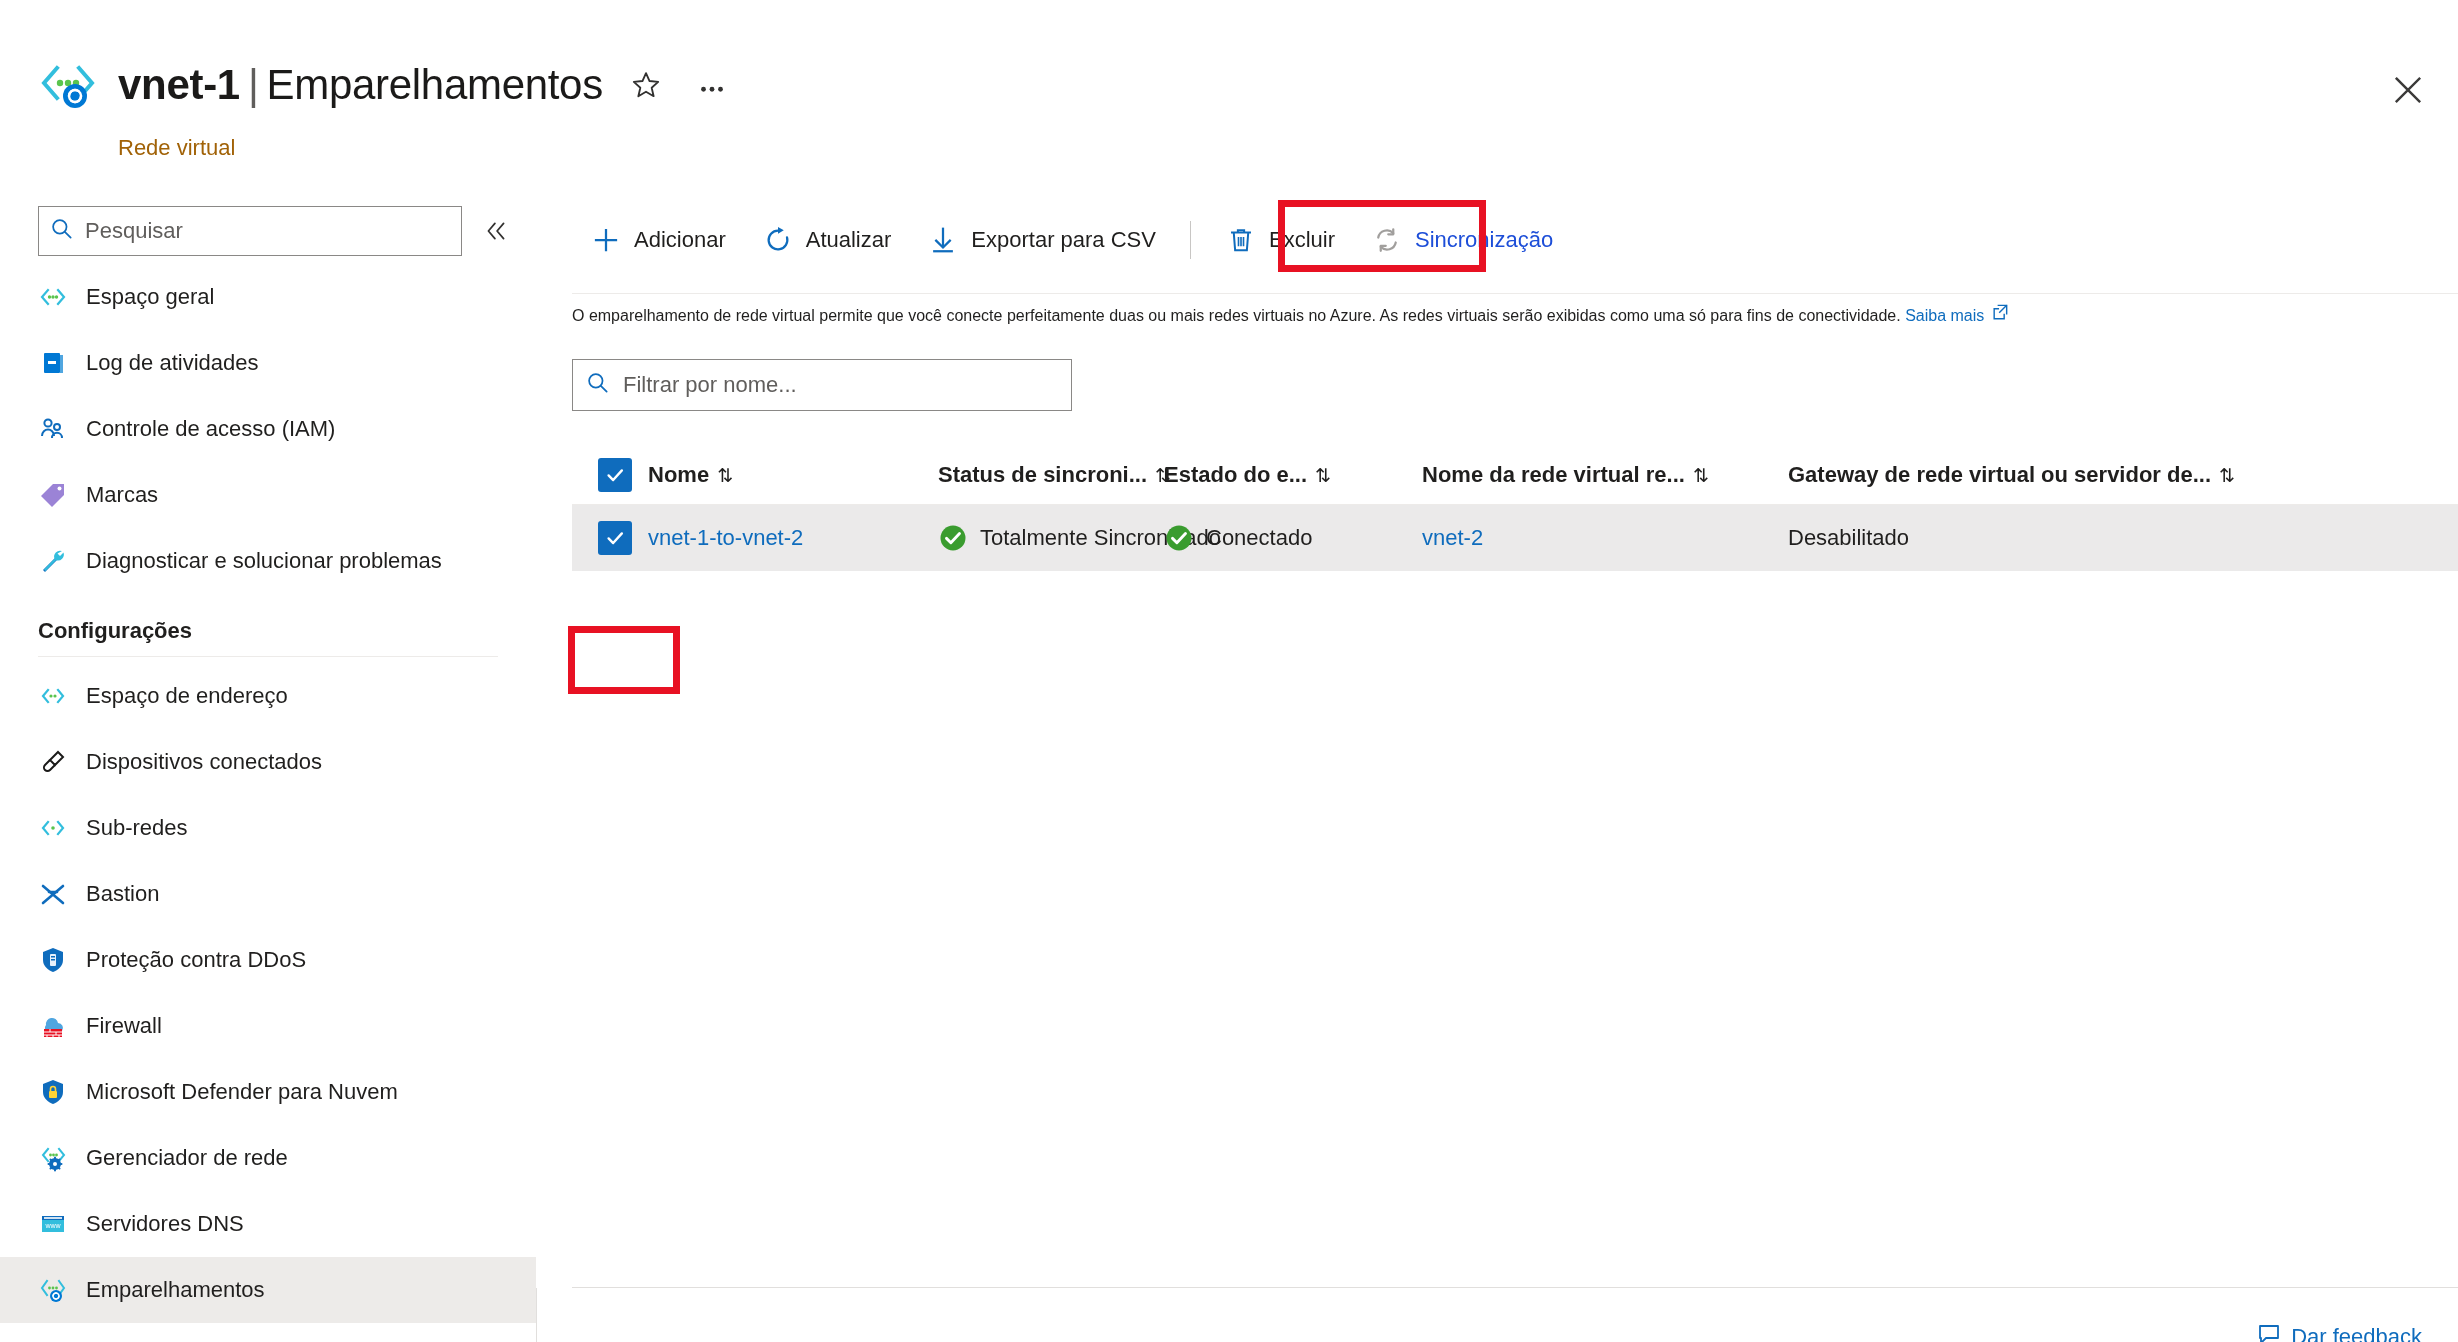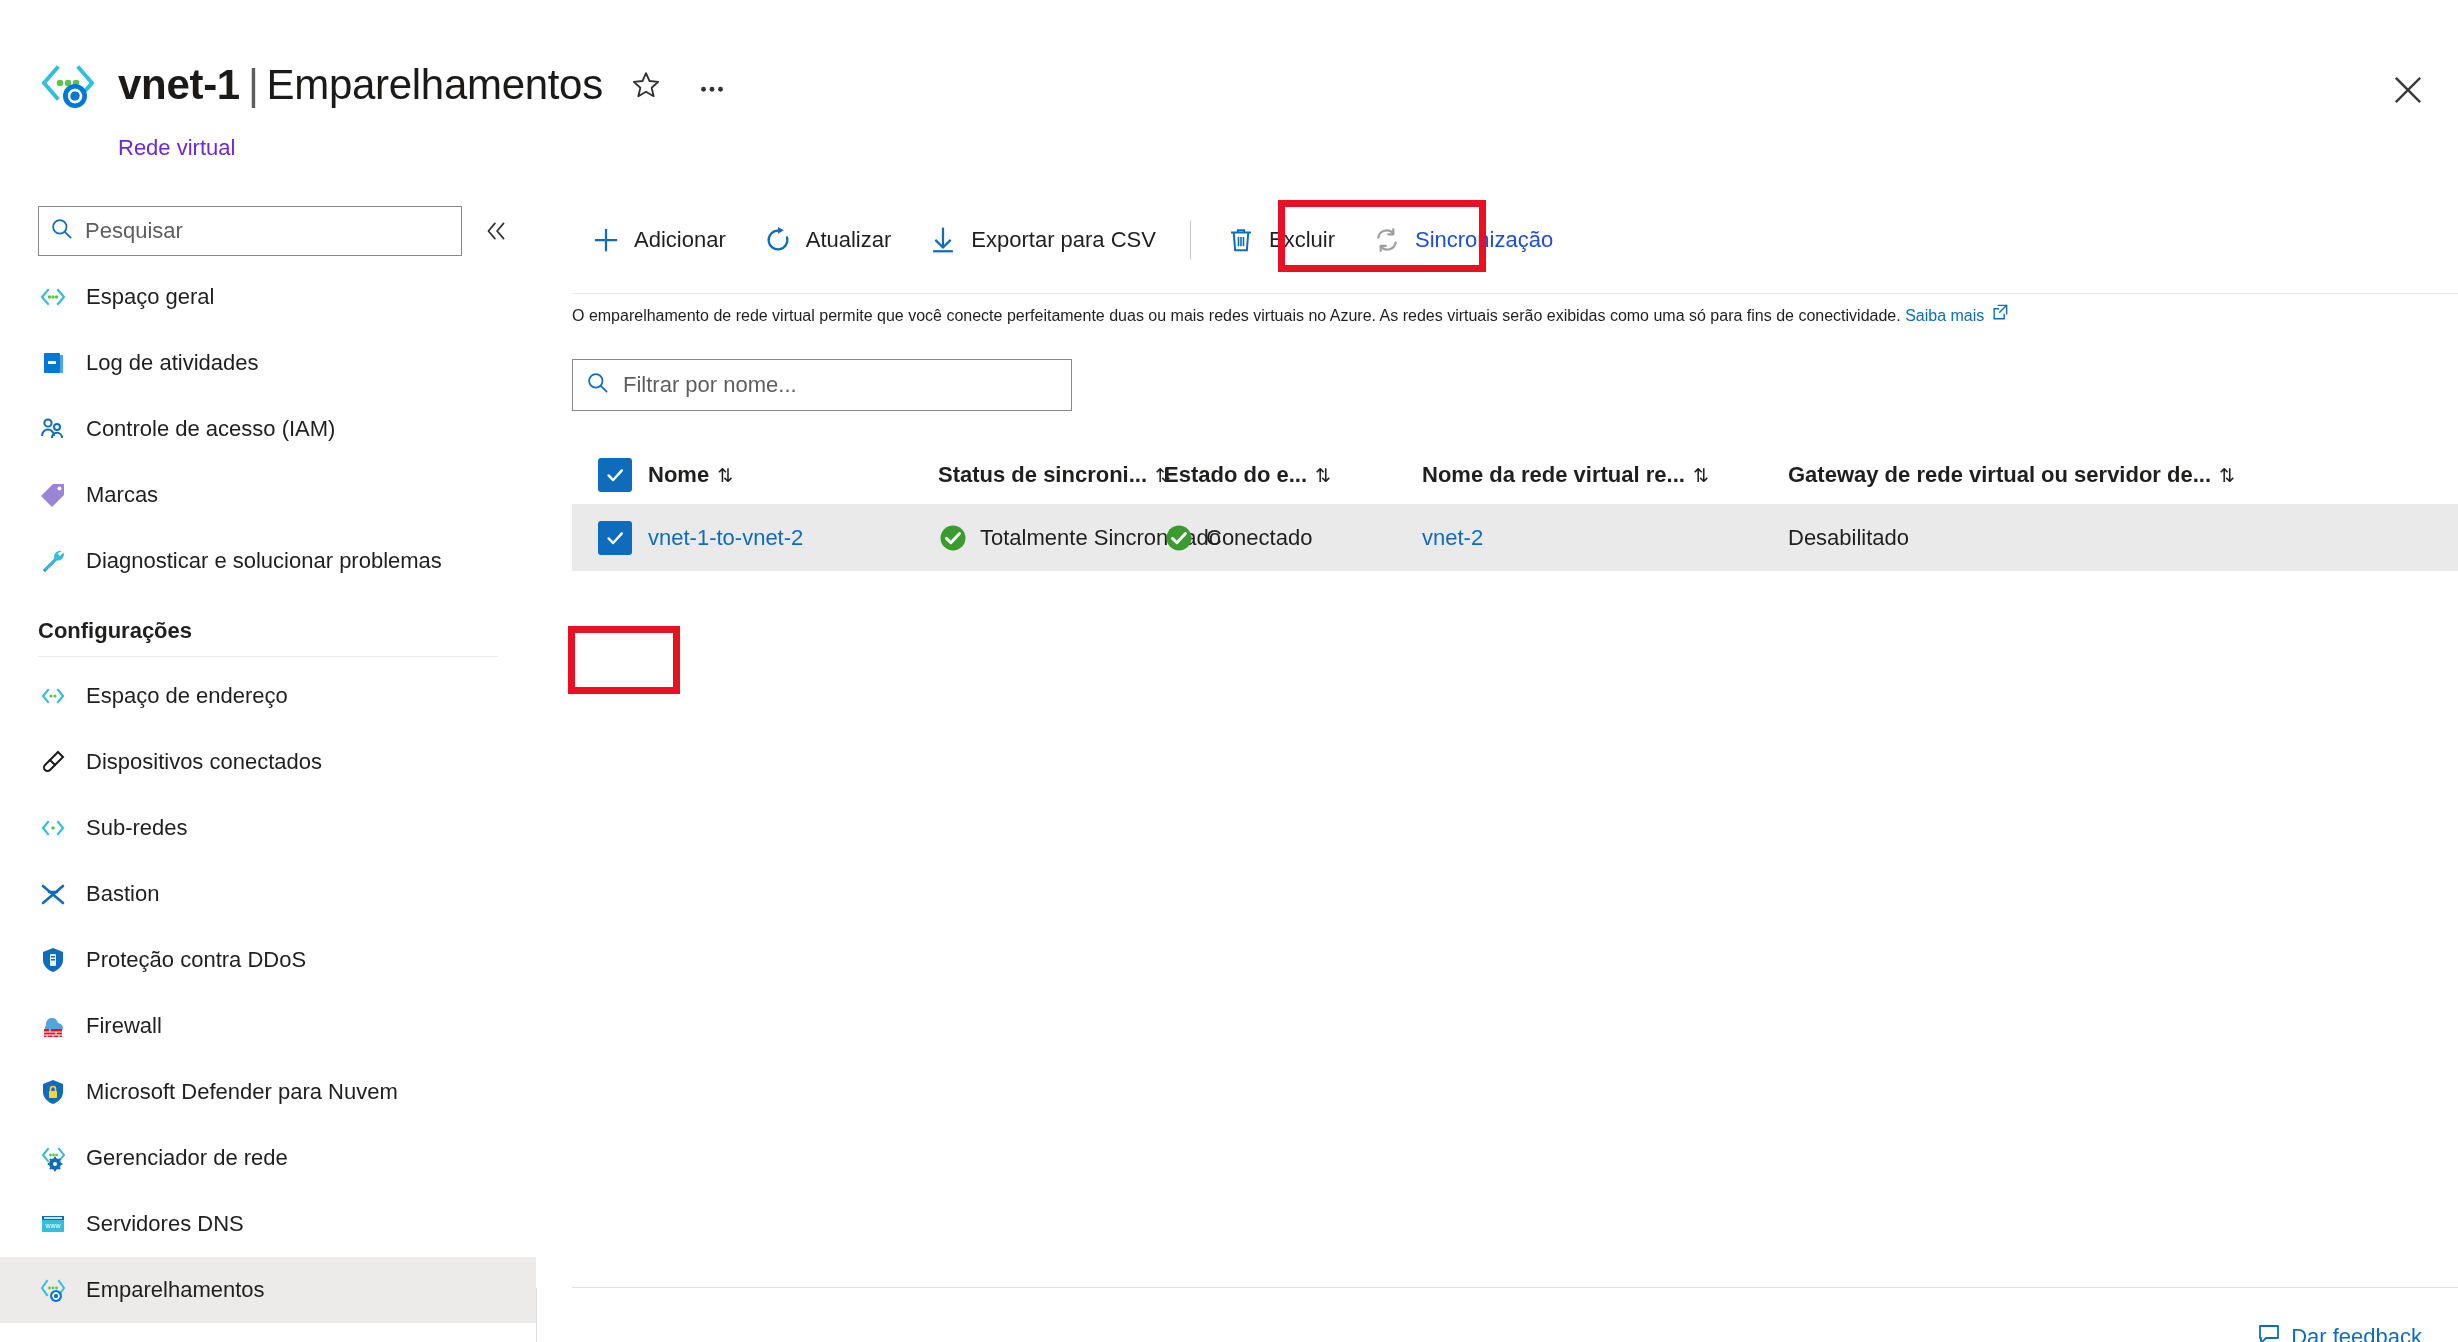--- a/index.html
+++ b/index.html
@@ -18,21 +18,21 @@
   .hdr-row { position: absolute; left: 38px; top: 55px; display: flex; align-items: center; gap: 20px; }
   .res-icon { width: 60px; height: 60px; position: relative; flex: 0 0 auto; }
   .title-text { font-size: 42px; line-height: 1; letter-spacing: -0.3px; white-space: nowrap; }
   .title-text .b { font-weight: 700; color: #1b1a19; }
   .title-text .sep { font-weight: 300; color: #605e5c; padding: 0 8px; }
   .title-text .n { font-weight: 400; color: #1b1a19; }
   .star-btn, .ellipsis-btn {
     display: inline-flex; align-items: center; justify-content: center;
     width: 46px; height: 46px; cursor: pointer; background: none; border: none;
   }
-  .subtitle { position: absolute; left: 118px; top: 135px; font-size: 22px; color: #6d28d9; }
+  .subtitle { position: absolute; left: 118px; top: 135px; font-size: 22px; color: #a16207; }
   .close-btn {
     position: absolute; right: 22px; top: 62px;
     width: 56px; height: 56px; display: flex; align-items: center; justify-content: center;
     cursor: pointer; background: none; border: none;
   }
 
   
   .sidebar { position: absolute; left: 0; top: 182px; width: 536px; height: 1160px; background: #fff; }
   .search-wrap { position: absolute; left: 38px; top: 24px; display: flex; align-items: center; gap: 14px; }
   .search-box {

